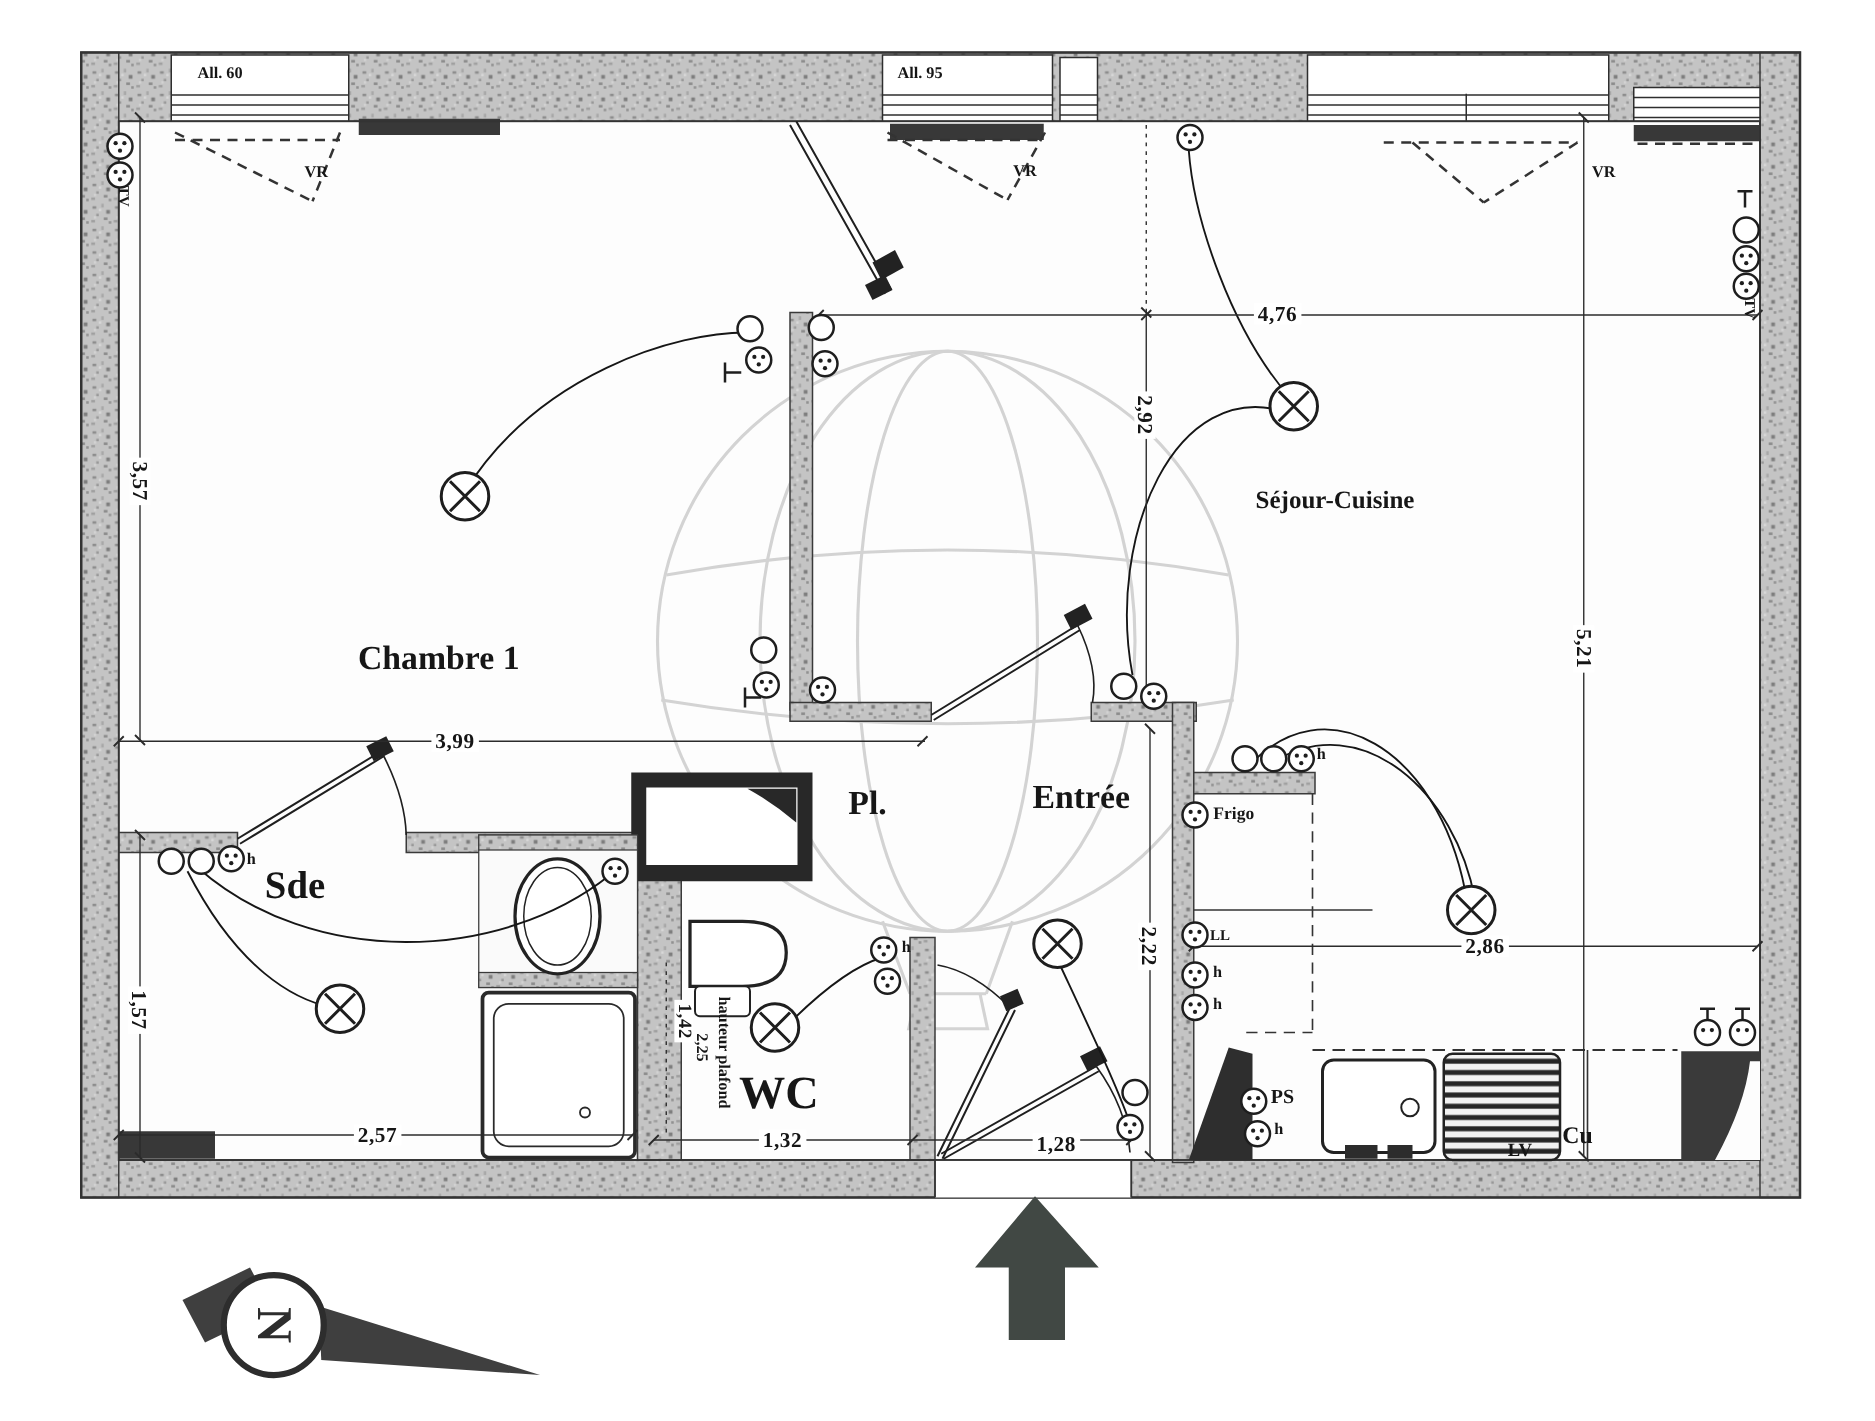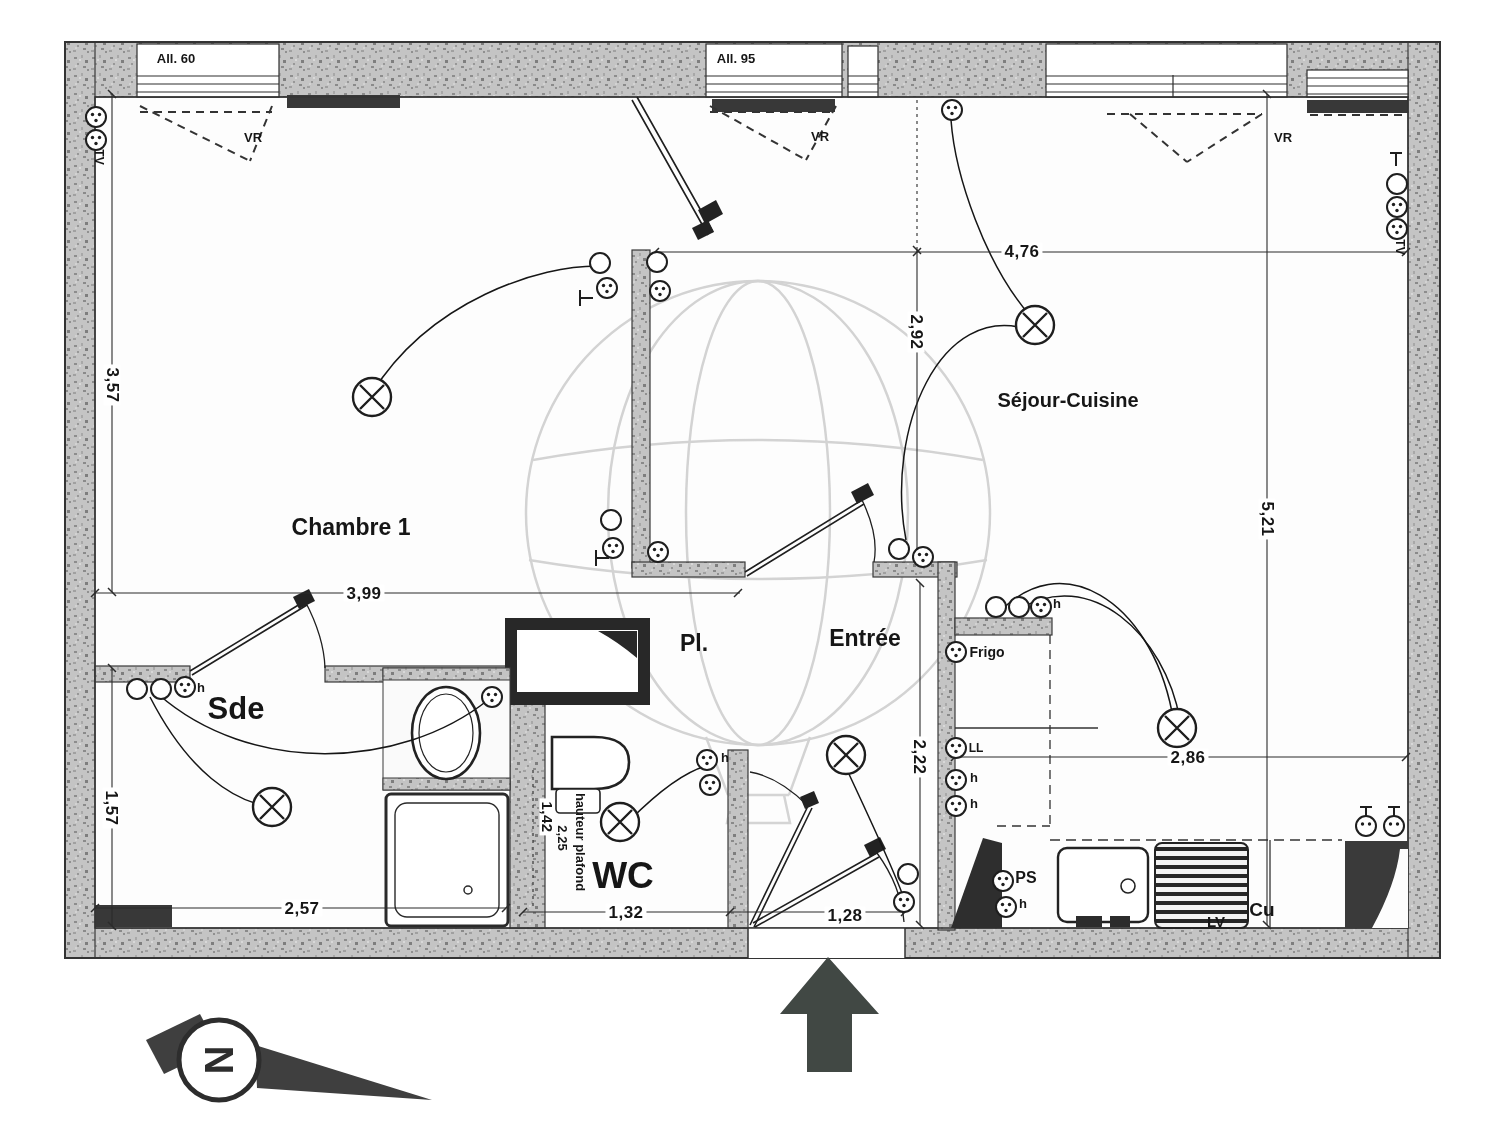--- a/index.html
+++ b/index.html
@@ -1,24 +1,24 @@
 <!DOCTYPE html>
 <html><head>
 <meta charset="utf-8">
 <style>
   html,body{margin:0;padding:0;background:#ffffff}
   #plan{position:relative;width:1500px;height:1137px;background:#fff;
-        font-family:Liberation Sans, sans-serif;color:#161616;overflow:hidden}
+        font-family:Liberation Serif, serif;color:#161616;overflow:hidden}
   #plan svg.main{position:absolute;left:0;top:0;z-index:2}
   .lbl{position:absolute;transform:translate(-50%,-50%);white-space:nowrap;
        font-weight:bold;z-index:3;line-height:1}
   .rot{transform:translate(-50%,-50%) rotate(90deg)}
   .dim{background:#fff;padding:0 3px;font-size:17px;letter-spacing:.5px}
   .tag{font-size:13px}
-  .room{font-size:23px}
+  .room{font-size:27px}
   .wm{z-index:1;font-style:italic;color:#d0d0d0;letter-spacing:8px;font-size:80px}
   .wm2{z-index:1;color:#c4c4c4;font-size:18px;letter-spacing:0}
 </style>
 </head>
 <body>
 
 <div id="plan">
 
   <div class="lbl wm" style="left:758px;top:514px">RE/MAX</div>
   <div class="lbl wm2" style="left:797px;top:772px">®</div>

